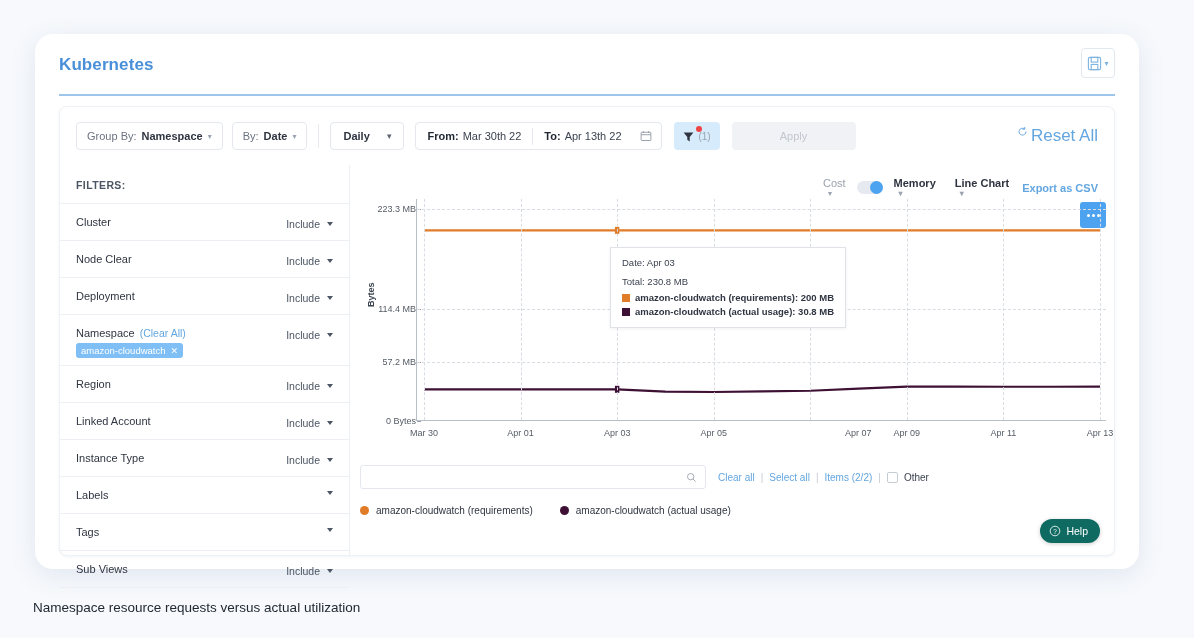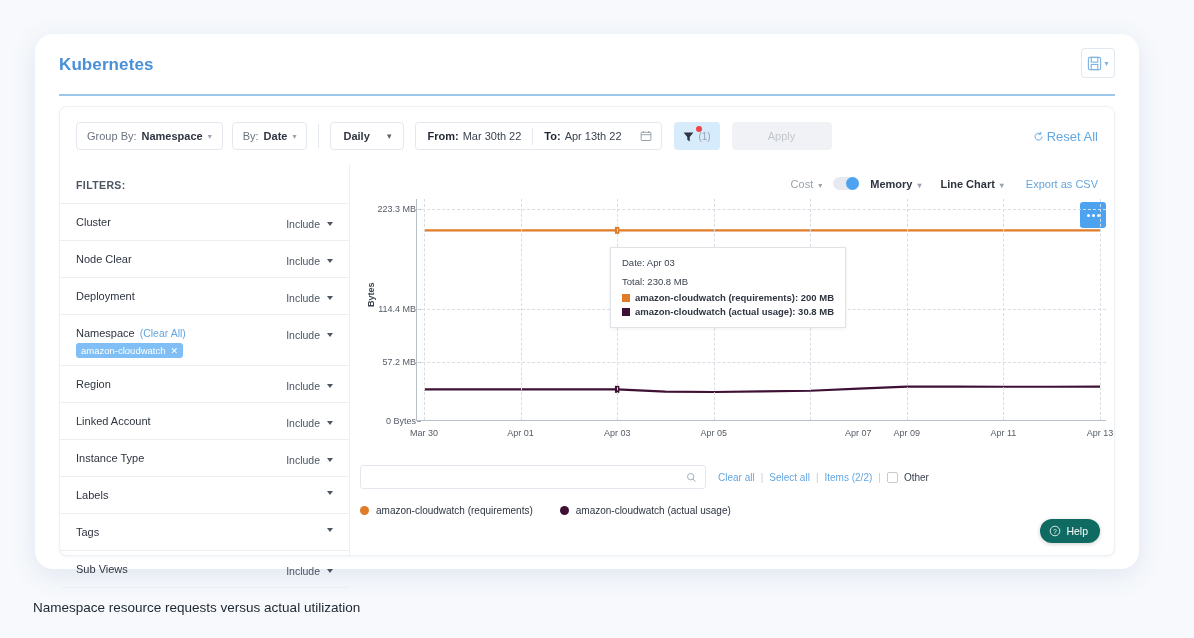--- a/index.html
+++ b/index.html
@@ -79,27 +79,27 @@
   .filter-btn {
     width: 46px; height: 28px; border-radius: 4px; background: #d6ebfb;
     display: flex; align-items: center; justify-content: center;
     position: relative; font-size: 10px; color: #9aa3af;
   }
   .filter-dot {
     position: absolute; width: 6px; height: 6px; border-radius: 50%;
     background: #ef4444; top: 4px; left: 22px;
   }
   .apply-btn {
-    width: 100px; height: 28px; border-radius: 4px; background: #f0f2f5;
+    width: 124px; height: 28px; border-radius: 4px; background: #f0f2f5;
     display: flex; align-items: center; justify-content: center;
     font-size: 11px; color: #c2c7cf;
   }
   .reset {
-    margin-left: auto; font-size: 13px; color: #63a6e0;
-    display: flex; align-items: center; gap: 3px;
+    margin-left: auto; font-size: 17px; color: #63a6e0;
+    display: flex; align-items: flex-start; gap: 3px;
   }
 
   
   .filters {
     position: absolute; left: 0; top: 58px; width: 290px; bottom: 0;
     border-right: 1px solid #eceff3;
   }
   .filters-hd {
     font-size: 10.5px; font-weight: bold; color: #4b5563;
     letter-spacing: .4px; padding: 14px 0 12px 16px;
@@ -129,32 +129,32 @@
            border-right: 3.5px solid transparent; border-top: 4px solid #4b5563; }
 
   
   .chart-area {
     position: absolute; left: 290px; top: 58px; right: 0; bottom: 0;
   }
   .chart-ctrls {
     display: flex; align-items: center; justify-content: flex-end;
     gap: 0; padding: 12px 16px 0 0; font-size: 11px;
   }
-  .cc { display: flex; align-items: flex-end; color: #2e3440; font-weight: bold; }
+  .cc { display: flex; align-items: flex-start; color: #2e3440; font-weight: bold; flex-direction: column; }
   .cc.dim { color: #9aa3af; font-weight: normal; }
   .toggle {
     width: 26px; height: 13px; border-radius: 7px; background: #e6eaf0;
     position: relative; margin: 0 11px;
   }
   .knob {
     position: absolute; right: 0px; top: 0px;
     width: 13px; height: 13px; border-radius: 50%; background: #4da3f0;
   }
   .gap { width: 19px; }
-  .csv { color: #63a6e0; font-weight: normal; margin-left: 22px; }
+  .csv { color: #63a6e0; font-weight: bold; margin-left: 13px; }
 
   
   .plot { position: absolute; left: 0; top: 34px; width: 766px; height: 250px; }
   .ylab {
     position: absolute; left: 16px; top: 108px;
     font-size: 9px; font-weight: bold; color: #3b4350;
     transform: rotate(-90deg); transform-origin: left top;
   }
   .ytick {
     position: absolute; right: 0; font-size: 9px; color: #555c66;

